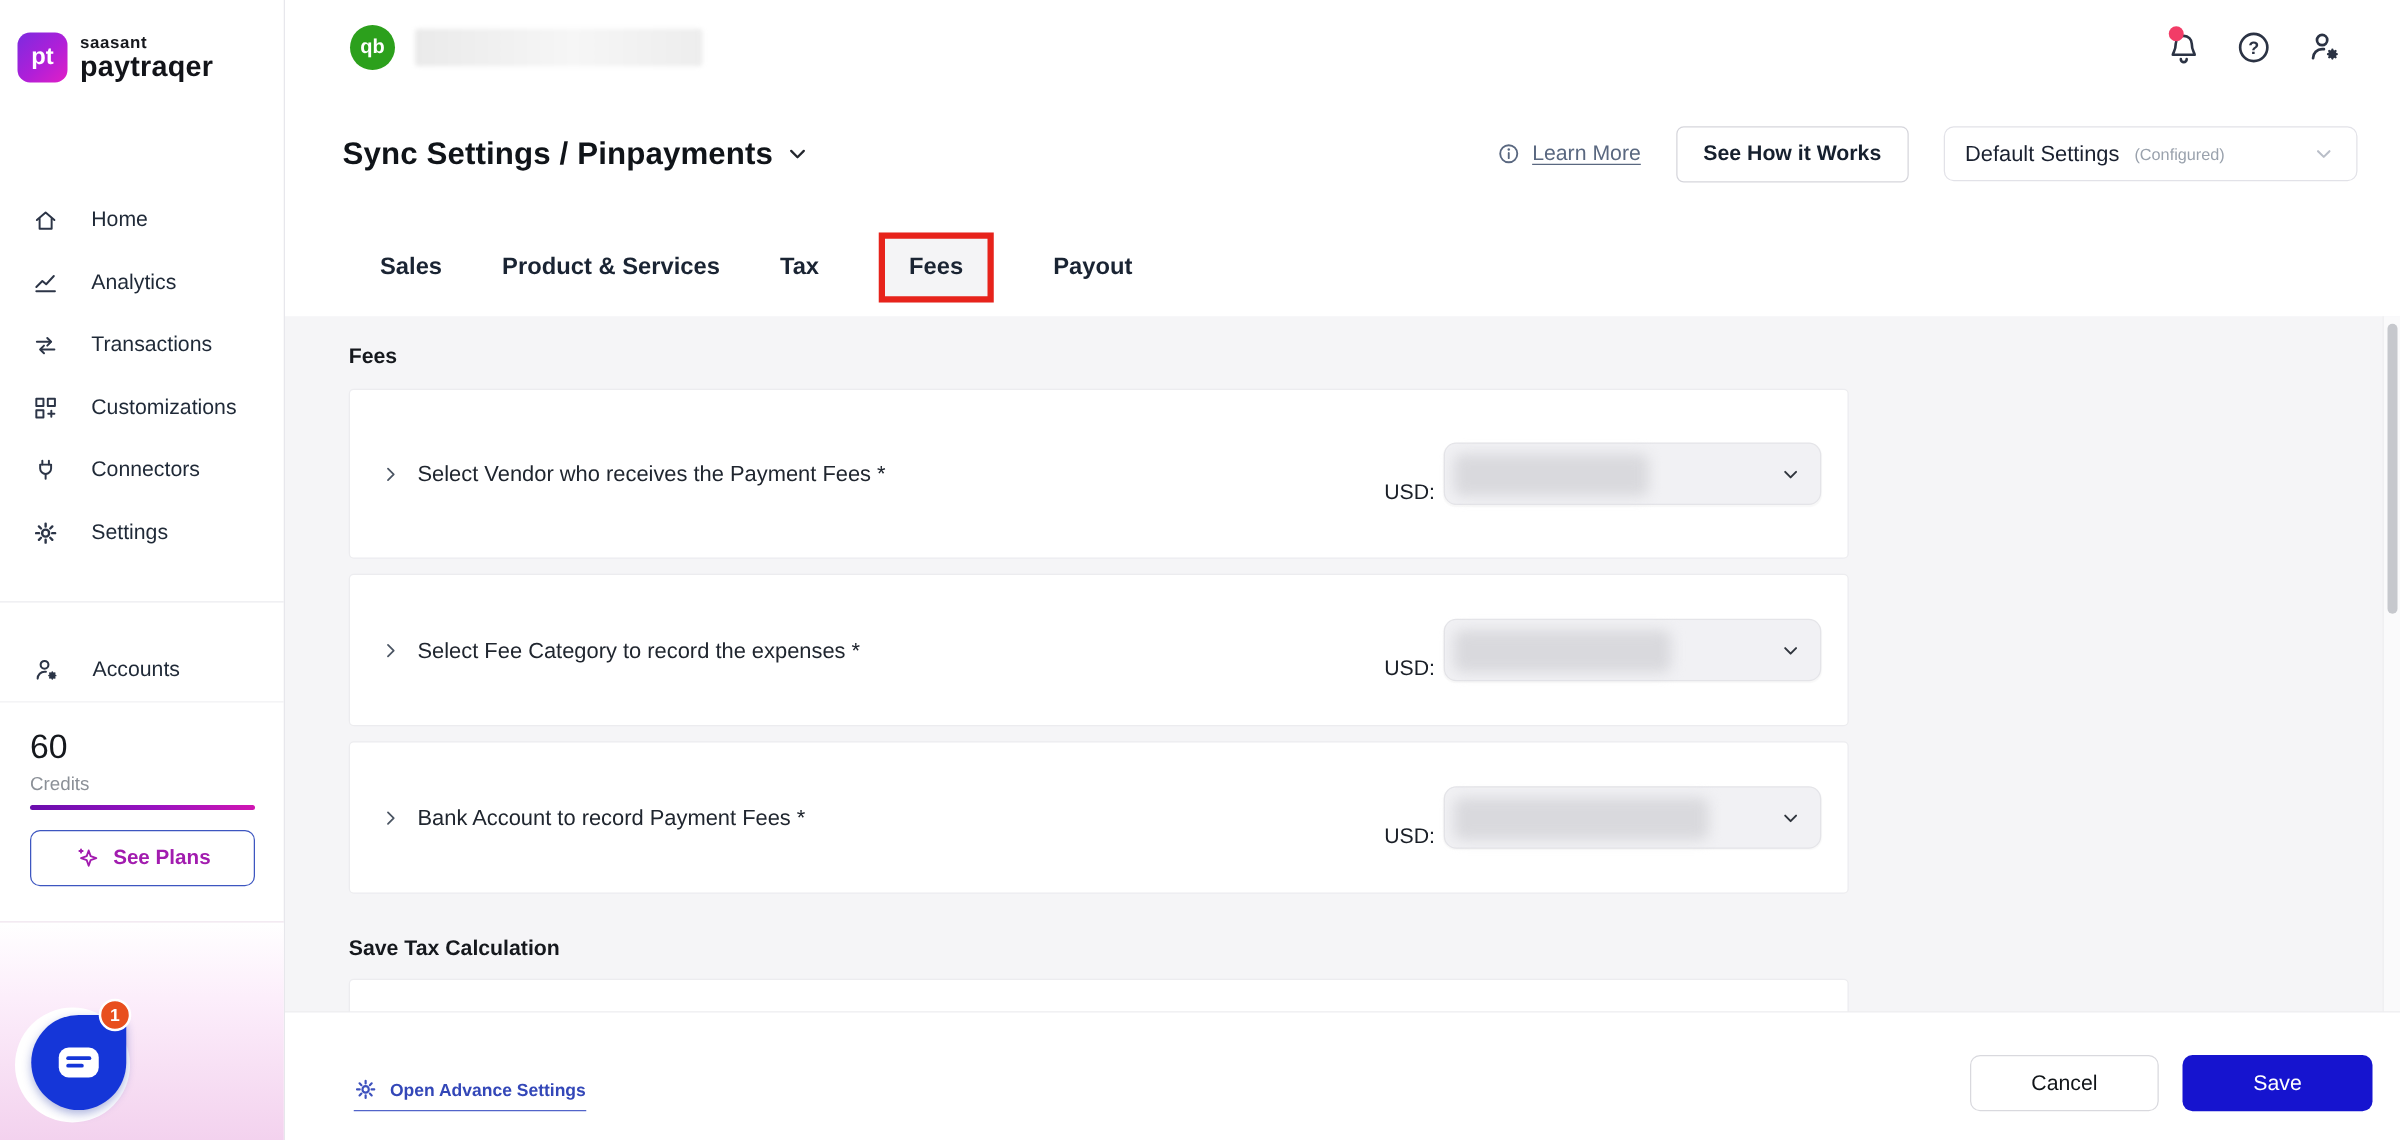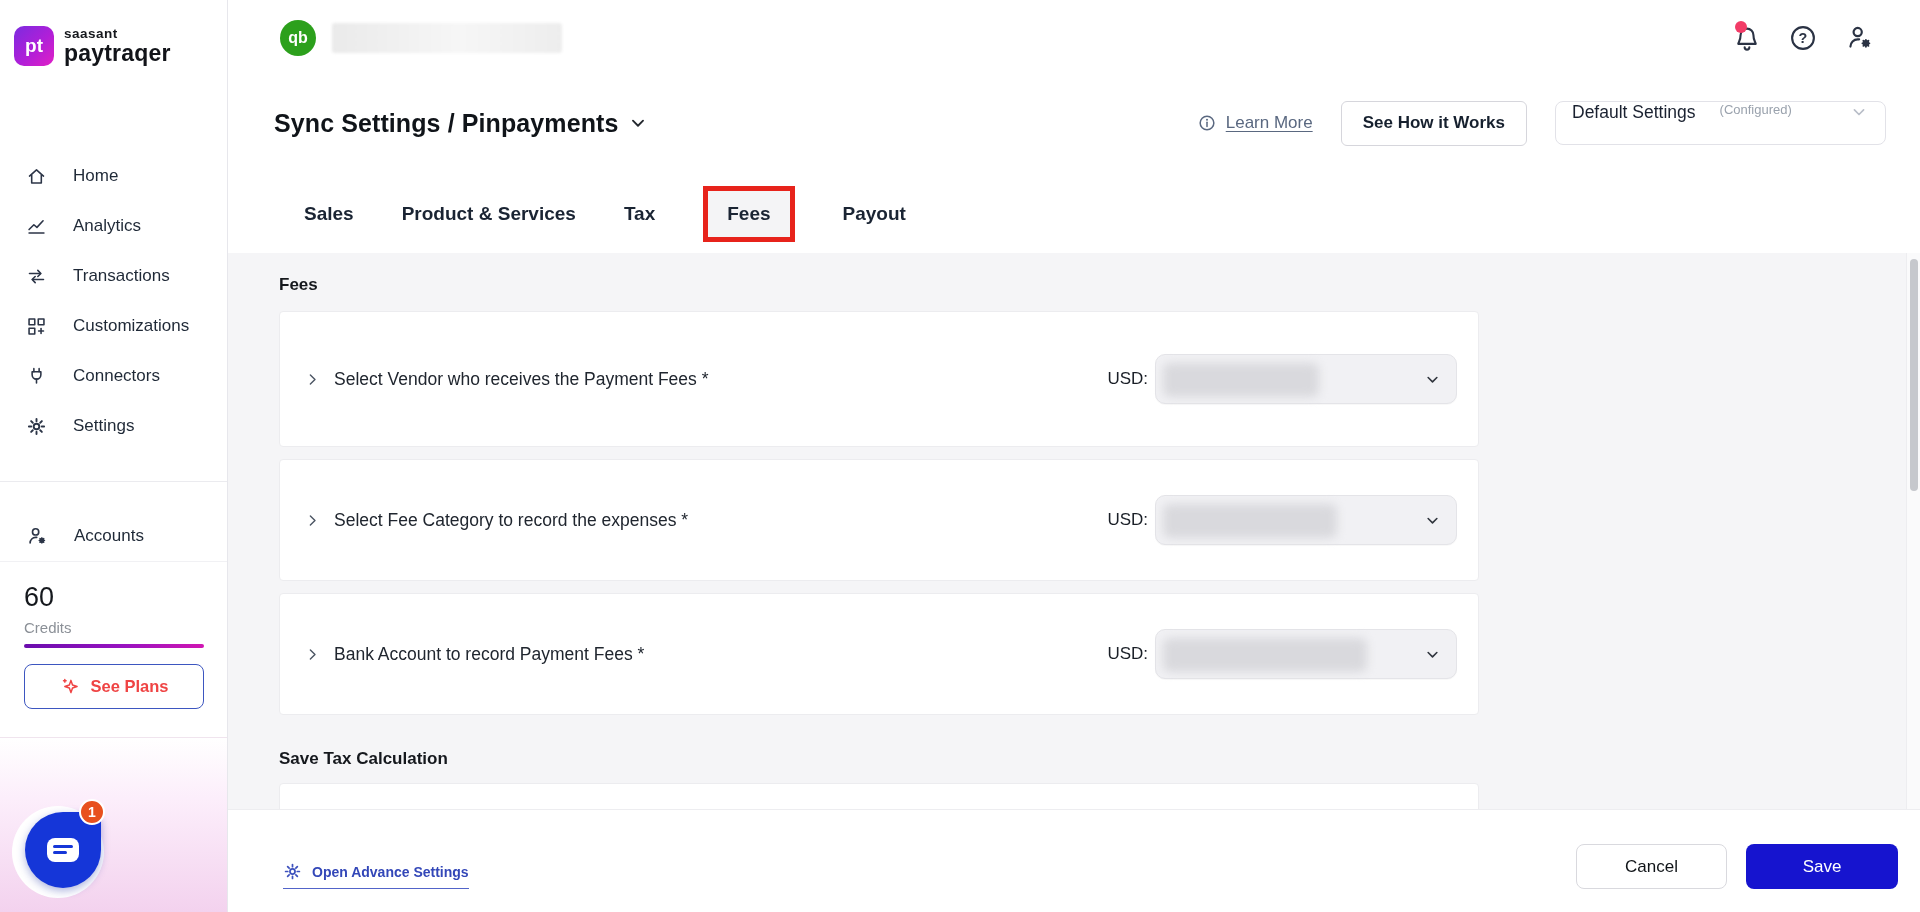--- a/index.html
+++ b/index.html
@@ -44,21 +44,21 @@
   .credits-value { font-size:27px; color:#15181d; }
   .credits-label { font-size:15px; color:#8b9097; margin-top:6px; }
   .credits-bar {
     margin-top:8px; height:4px; width:180px; border-radius:2px;
     background:linear-gradient(90deg,#6a0dad 0%, #9812c0 55%, #d016b2 100%);
   }
   .see-plans {
     margin:16px 0 0 24px; width:180px; height:45px;
     border:1.5px solid #3d56c0; border-radius:8px; background:#fff;
     display:flex; align-items:center; justify-content:center; gap:10px;
-    font-size:16.5px; font-weight:600; color:#ef4444; cursor:pointer;
+    font-size:16.5px; font-weight:600; color:#a21caf; cursor:pointer;
     font-family:"Liberation Sans", sans-serif;
   }
 
   
   .chat-wrap { position:absolute; left:8px; top:802px; width:110px; height:108px; z-index:9; }
   .chat-halo { position:absolute; left:4px; top:4px; width:92px; height:92px; border-radius:50%; background:#ffffff; }
   .chat-btn {
     position:absolute; left:17px; top:10px; width:76px; height:76px;
     background:#1536d8; border-radius:38px 10px 38px 38px; cursor:pointer;
     box-shadow:0 3px 8px rgba(20,40,160,.35);
@@ -106,24 +106,24 @@
   .title-actions { margin-left:auto; display:flex; align-items:center; gap:28px; }
   .learn-more { display:flex; align-items:center; gap:9px; color:#5a6880; font-size:17px; cursor:pointer; }
   .learn-more .lm-text { text-decoration:underline; text-underline-offset:3px; }
   .ghost-btn {
     height:45px; padding:0 21px; background:#fff; border:1px solid #d6d6dc; border-radius:6px;
     font-size:17px; font-weight:600; color:#16202e; cursor:pointer;
     font-family:"Liberation Sans", sans-serif;
   }
   .settings-select {
     width:331px; height:44px; border:1px solid #e2e2e8; border-radius:8px; background:#fff;
-    display:flex; padding:0 16px 0 16px; cursor:pointer;
+    display:flex; align-items:center; padding:0 16px 0 16px; cursor:pointer;
   }
   .settings-select .val { font-size:17.5px; color:#1a2130; }
-  .settings-select .badge { font-size:13px; color:#9aa2ad; margin-left:24px; }
+  .settings-select .badge { font-size:13px; color:#9aa2ad; margin-left:12px; }
   .settings-select svg { margin-left:auto; color:#b9bec8; }
 
   
   .tabs {
     position:absolute; left:228px; top:186px; width:1692px; height:67px; background:#fff;
     display:flex; align-items:flex-start; gap:48px; padding-left:76px;
   }
   .tab { height:56px; line-height:56px; font-size:19px; font-weight:600; color:#1a2433; cursor:pointer; }
   .tab-annotated {
     border:5px solid #e7231b; background:#f4f4f6; height:56px;
@@ -137,21 +137,21 @@
     background:#f5f5f7; padding:22px 0 0 51px; z-index:1;
   }
   .section-title { font-size:17px; font-weight:bold; color:#15181d; margin-bottom:16px; }
   .card {
     width:1200px; background:#ffffff; border:1px solid #ececef; border-radius:4px;
     margin-bottom:12px; display:flex; align-items:center; padding:0 21px 0 24px;
   }
   .card.h1 { height:136px; } .card.h2 { height:122px; } .card.h3 { height:122px; }
   .row-chevron { color:#4b5563; margin-right:13px; cursor:pointer; }
   .row-label { font-size:17.5px; color:#20262f; }
-  .row-right { margin-left:auto; display:flex; align-items:center; gap:7px; }
+  .row-right { margin-left:auto; display:flex; align-items:flex-end; gap:7px; }
   .usd { font-size:17px; color:#1a1f27; }
   .fake-select {
     position:relative; width:302px; height:50px; border-radius:10px;
     background:#f1f1f4; border:1px solid #e4e4e8; cursor:pointer;
     display:flex; align-items:center; box-shadow:0 1px 1px rgba(0,0,0,.03);
   }
   .fake-select svg { position:absolute; right:14px; color:#30353d; }
   .redact {
     position:absolute; left:7px; top:8px; height:34px; border-radius:7px;
     background:#d9d9dd; filter:blur(5px);

